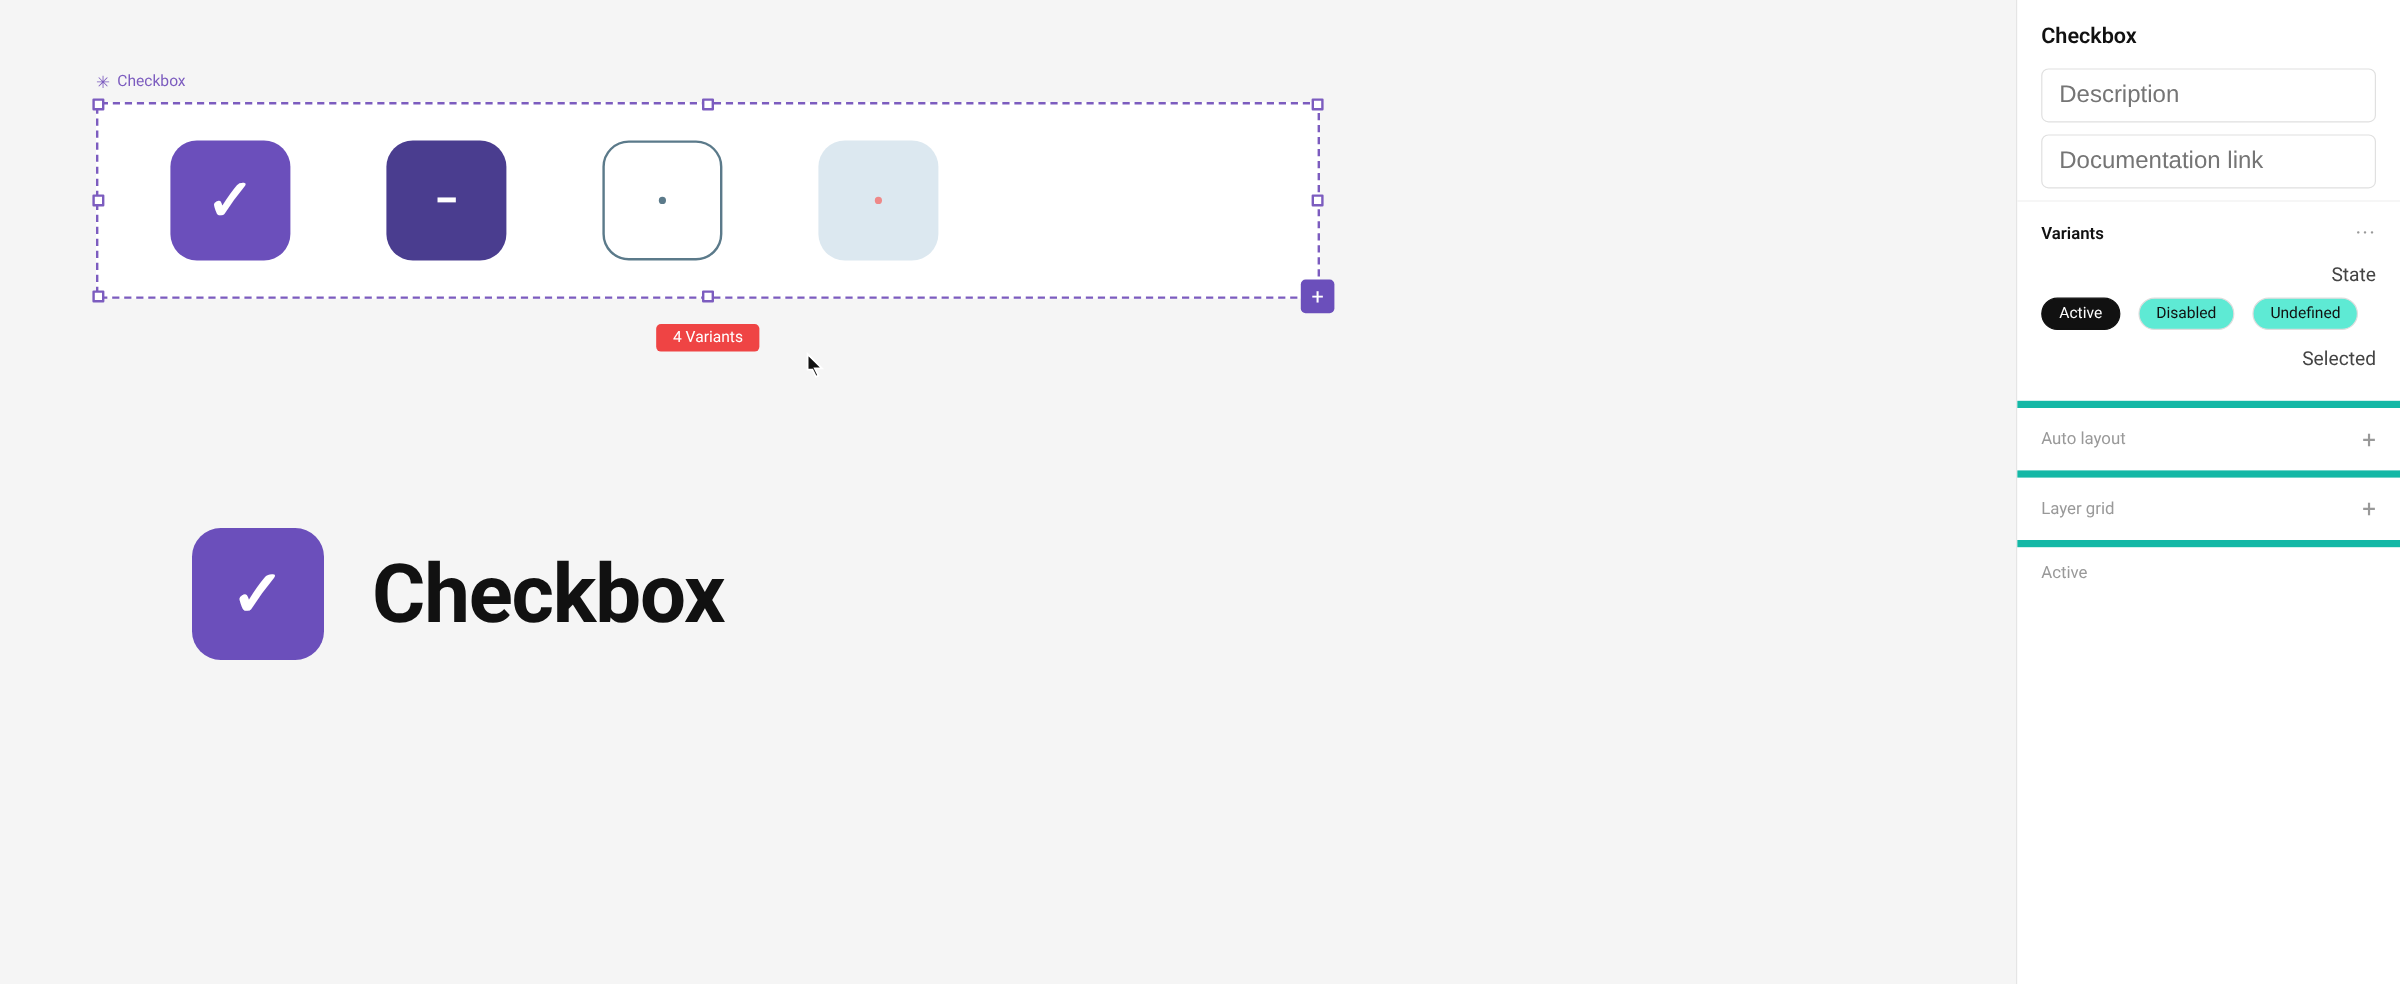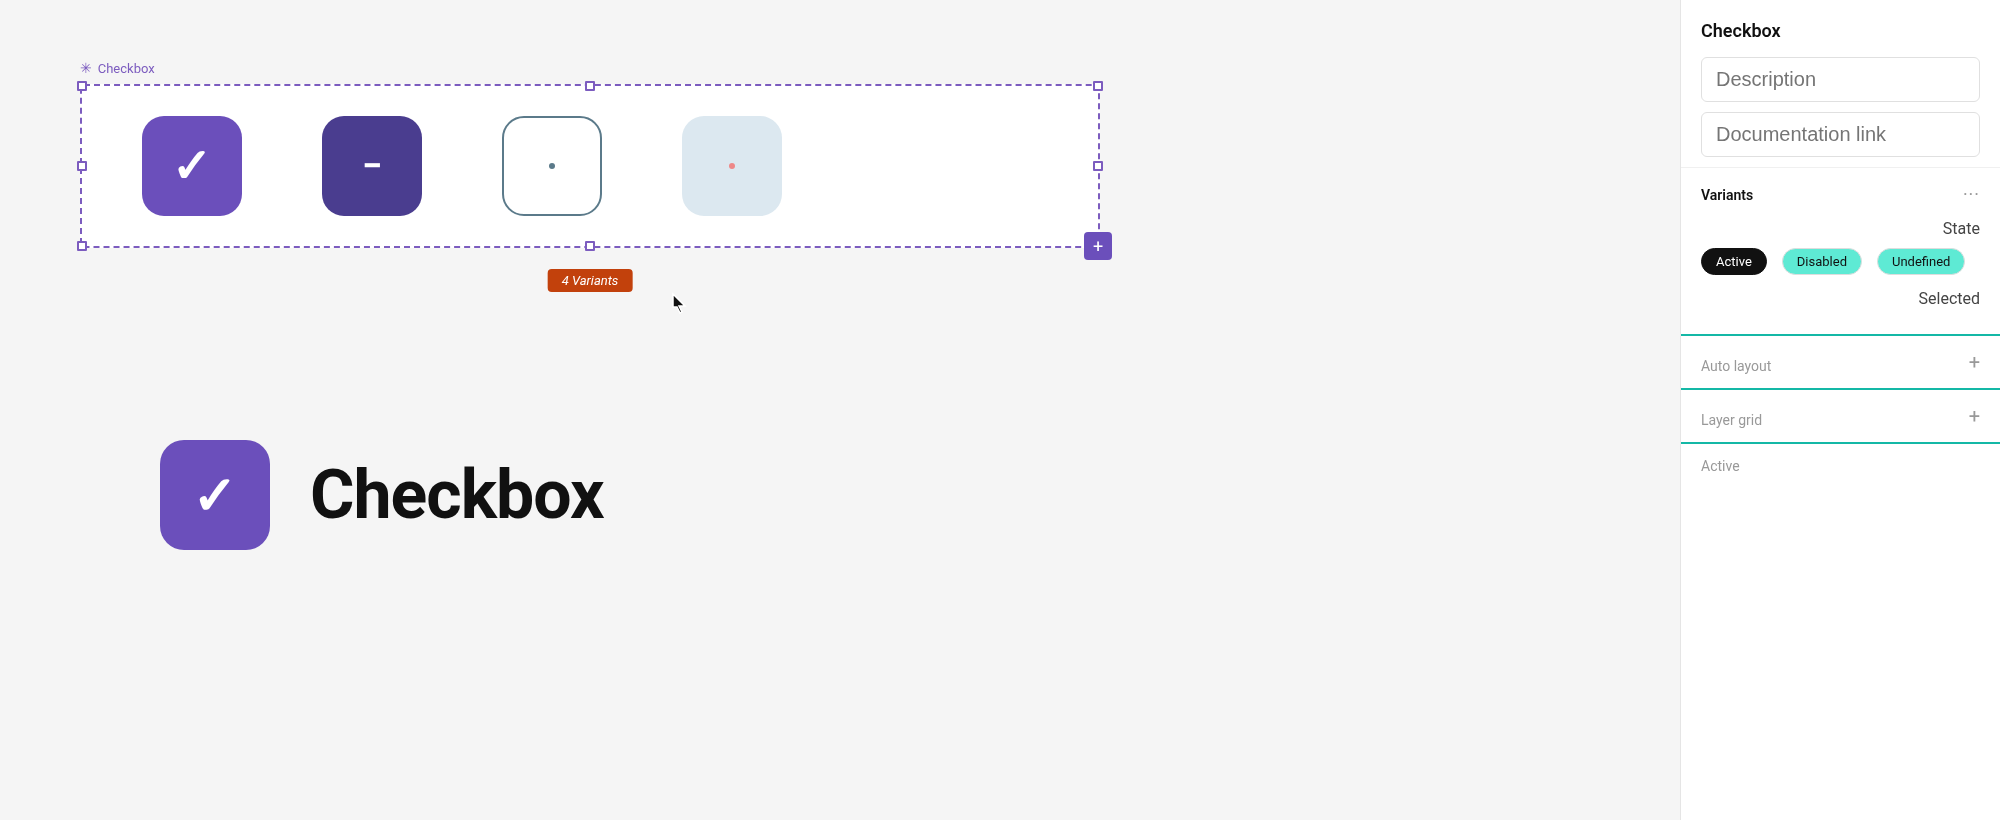--- a/index.html
+++ b/index.html
@@ -152,27 +152,26 @@
 
     .dot.teal { background: #5b7a8a; }
     .dot.pink { background: #e88; }
 
     
     .variants-badge {
       position: absolute;
       bottom: -46px;
       left: 50%;
       transform: translateX(-50%);
-      background: #c2410c;
+      background: #ef4444;
       color: white;
       font-size: 13px;
       padding: 4px 14px;
       border-radius: 4px;
       white-space: nowrap;
-      font-style: italic;
     }
 
     
     .cursor {
       position: absolute;
       bottom: -70px;
       left: 58%;
       width: 20px;
       height: 24px;
     }
@@ -287,24 +286,24 @@
     }
 
     .variant-pill.unselected {
       background: #5eead4;
       color: #111;
       border: 1px solid #ddd;
     }
 
     .panel-action-row {
       display: flex;
-      align-items: flex-end;
+      align-items: center;
       justify-content: space-between;
       padding: 14px 20px;
-      border-top: 2px solid #14b8a6;
+      border-top: 6px solid #14b8a6;
     }
 
     .panel-action-label {
       font-size: 14px;
       color: #999;
     }
 
     .panel-action-icon {
       color: #999;
       font-size: 20px;

